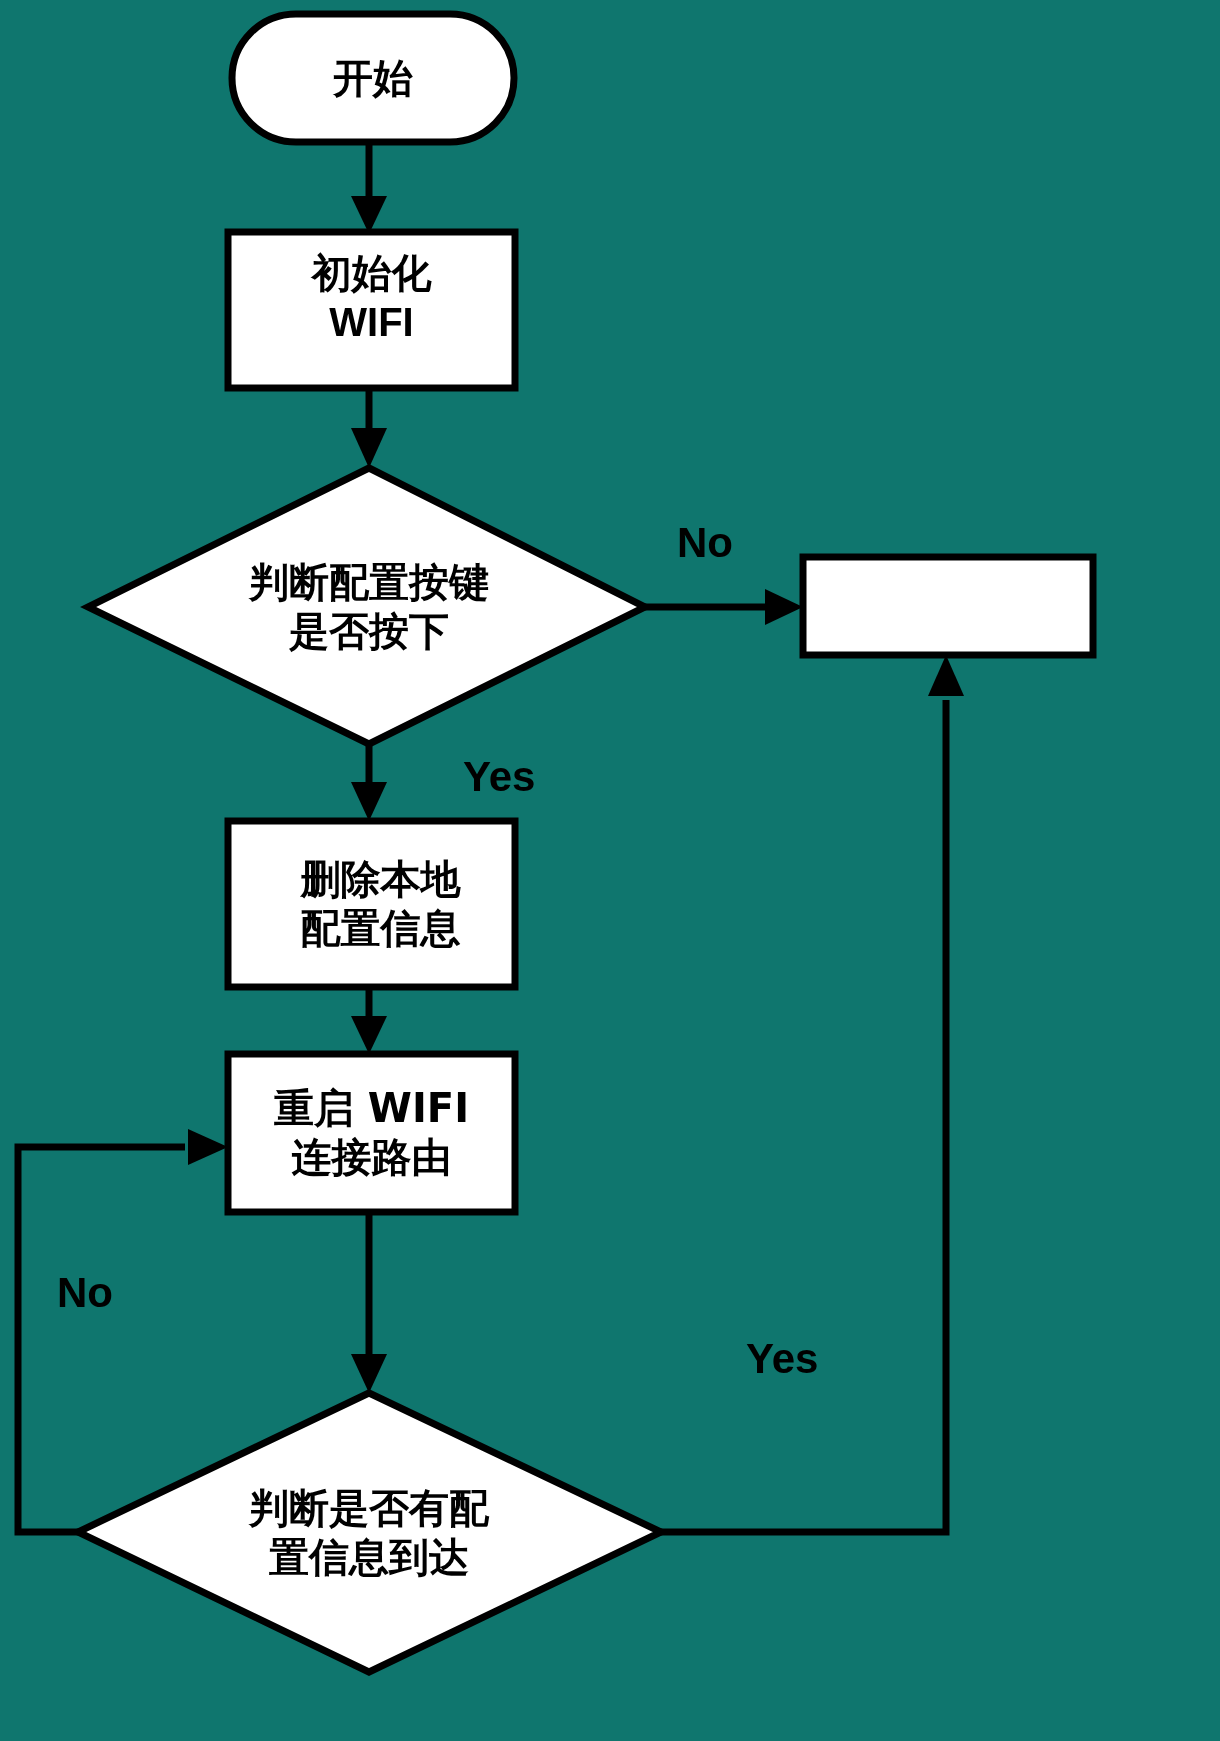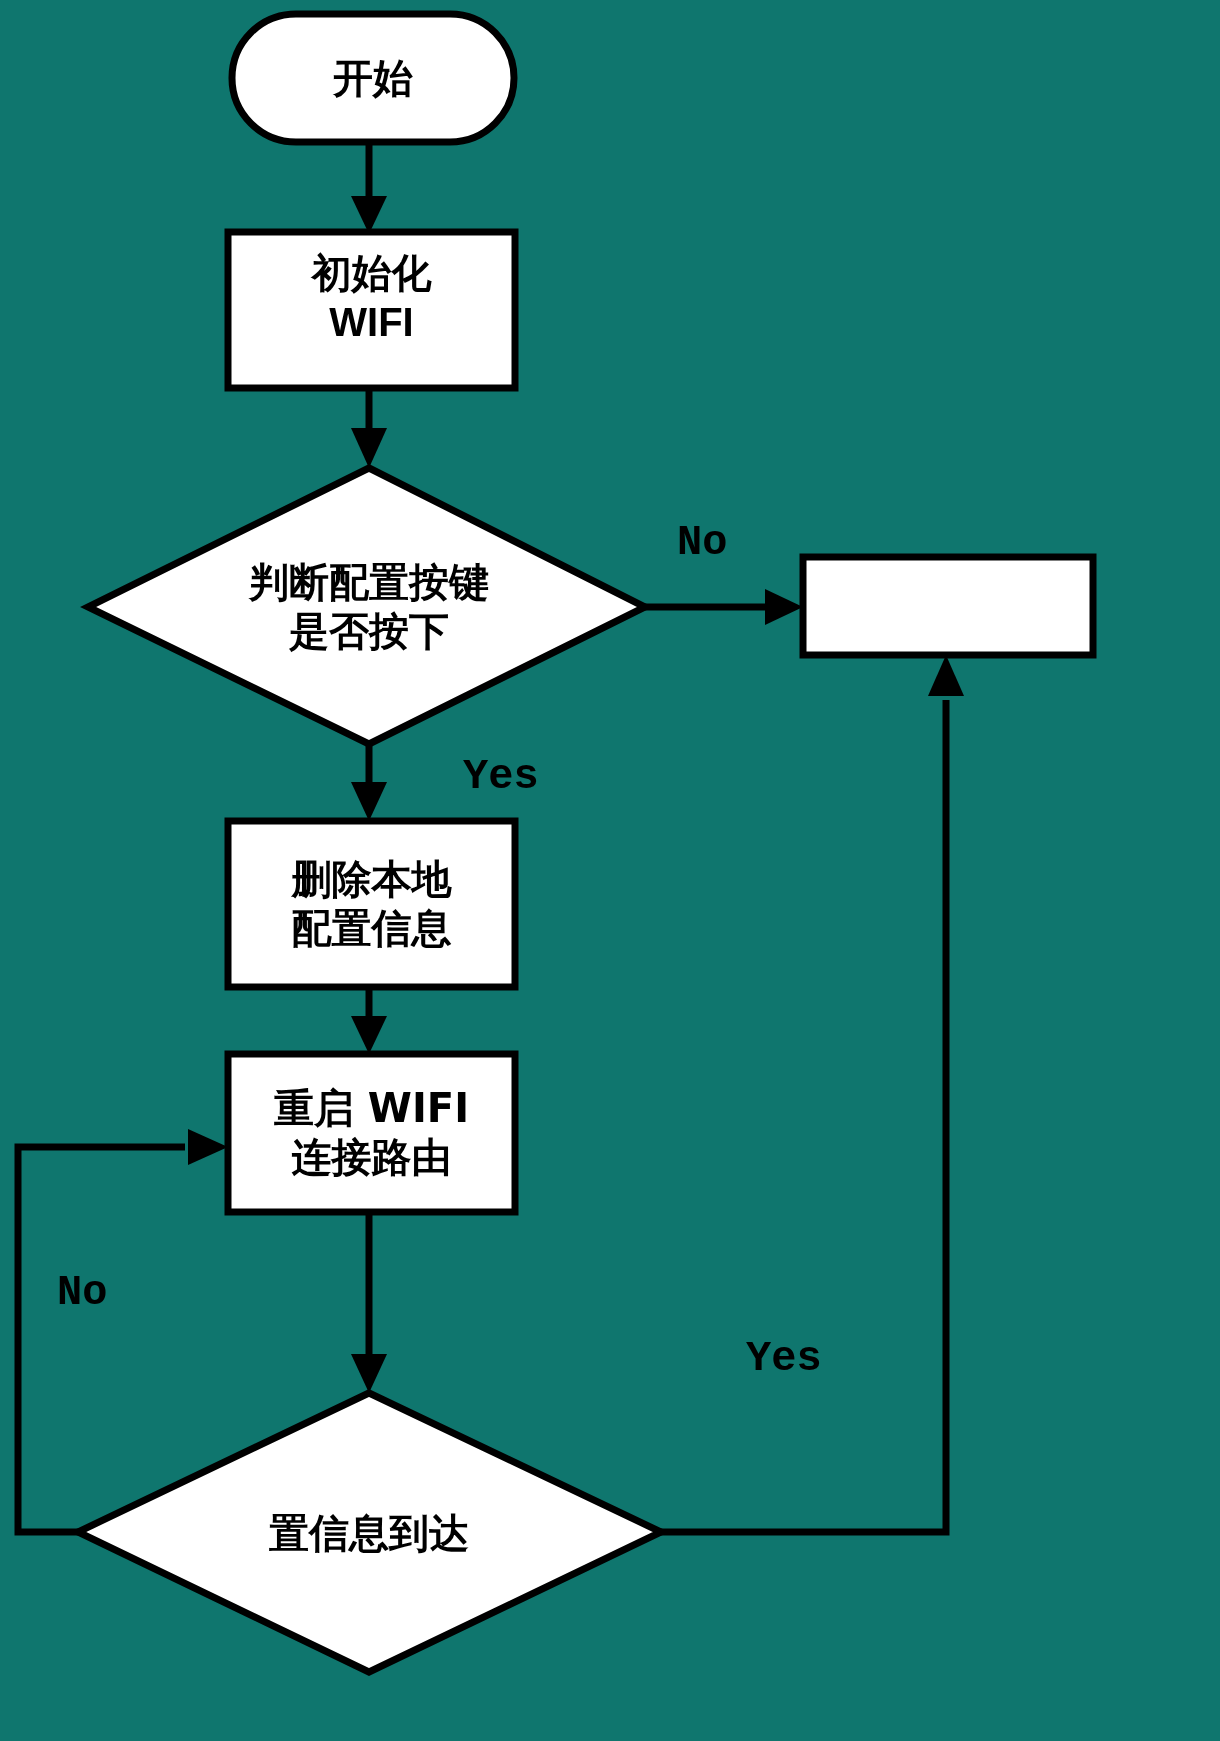--- a/index.html
+++ b/index.html
@@ -55,21 +55,21 @@
     white-space: pre;
     pointer-events: none;
   }
   .cn {
     font-size: 40px;
     letter-spacing: 0px;
   }
   .edge-label {
     position: absolute;
     color: #000000;
-    font-family: Liberation Mono, monospace;
+    font-family: Liberation Sans, sans-serif;
     font-weight: 700;
     font-size: 42px;
     line-height: 1;
     white-space: pre;
   }
 </style>
 </head>
 <body>
 
 <div id="canvas">
@@ -124,31 +124,32 @@
     <span>初始化</span>
     <span style="font-family:Liberation Sans, sans-serif; font-size:40px;">WIFI</span>
   </div>
 
   <div class="node-label cn" style="left:179px; top:552px; width:380px; height:110px;">
     <span>判断配置按键</span>
     <span>是否按下</span>
   </div>
 
 
-  <div class="node-label cn" style="left:228px; top:821px; width:287px; height:166px;text-align:right;">
+  <div class="node-label cn" style="left:237px; top:821px; width:287px; height:166px;text-align:right;">
     <span>删除本地</span>
     <span>配置信息</span>
   </div>
 
   <div class="node-label cn" style="left:228px; top:1054px; width:287px; height:158px;">
     <span>重启 WIFI</span>
     <span>连接路由</span>
   </div>
 
   <div class="node-label cn" style="left:179px; top:1478px; width:380px; height:110px;">
+    <span>判断是否有配</span>
     <span>置信息到达</span>
   </div>
 
   <div class="edge-label" style="left:677px; top:522px;">No</div>
 
   <div class="edge-label" style="left:463px; top:756px;">Yes</div>
 
   <div class="edge-label" style="left:57px; top:1272px;">No</div>
 
   <div class="edge-label" style="left:746px; top:1338px;">Yes</div>

